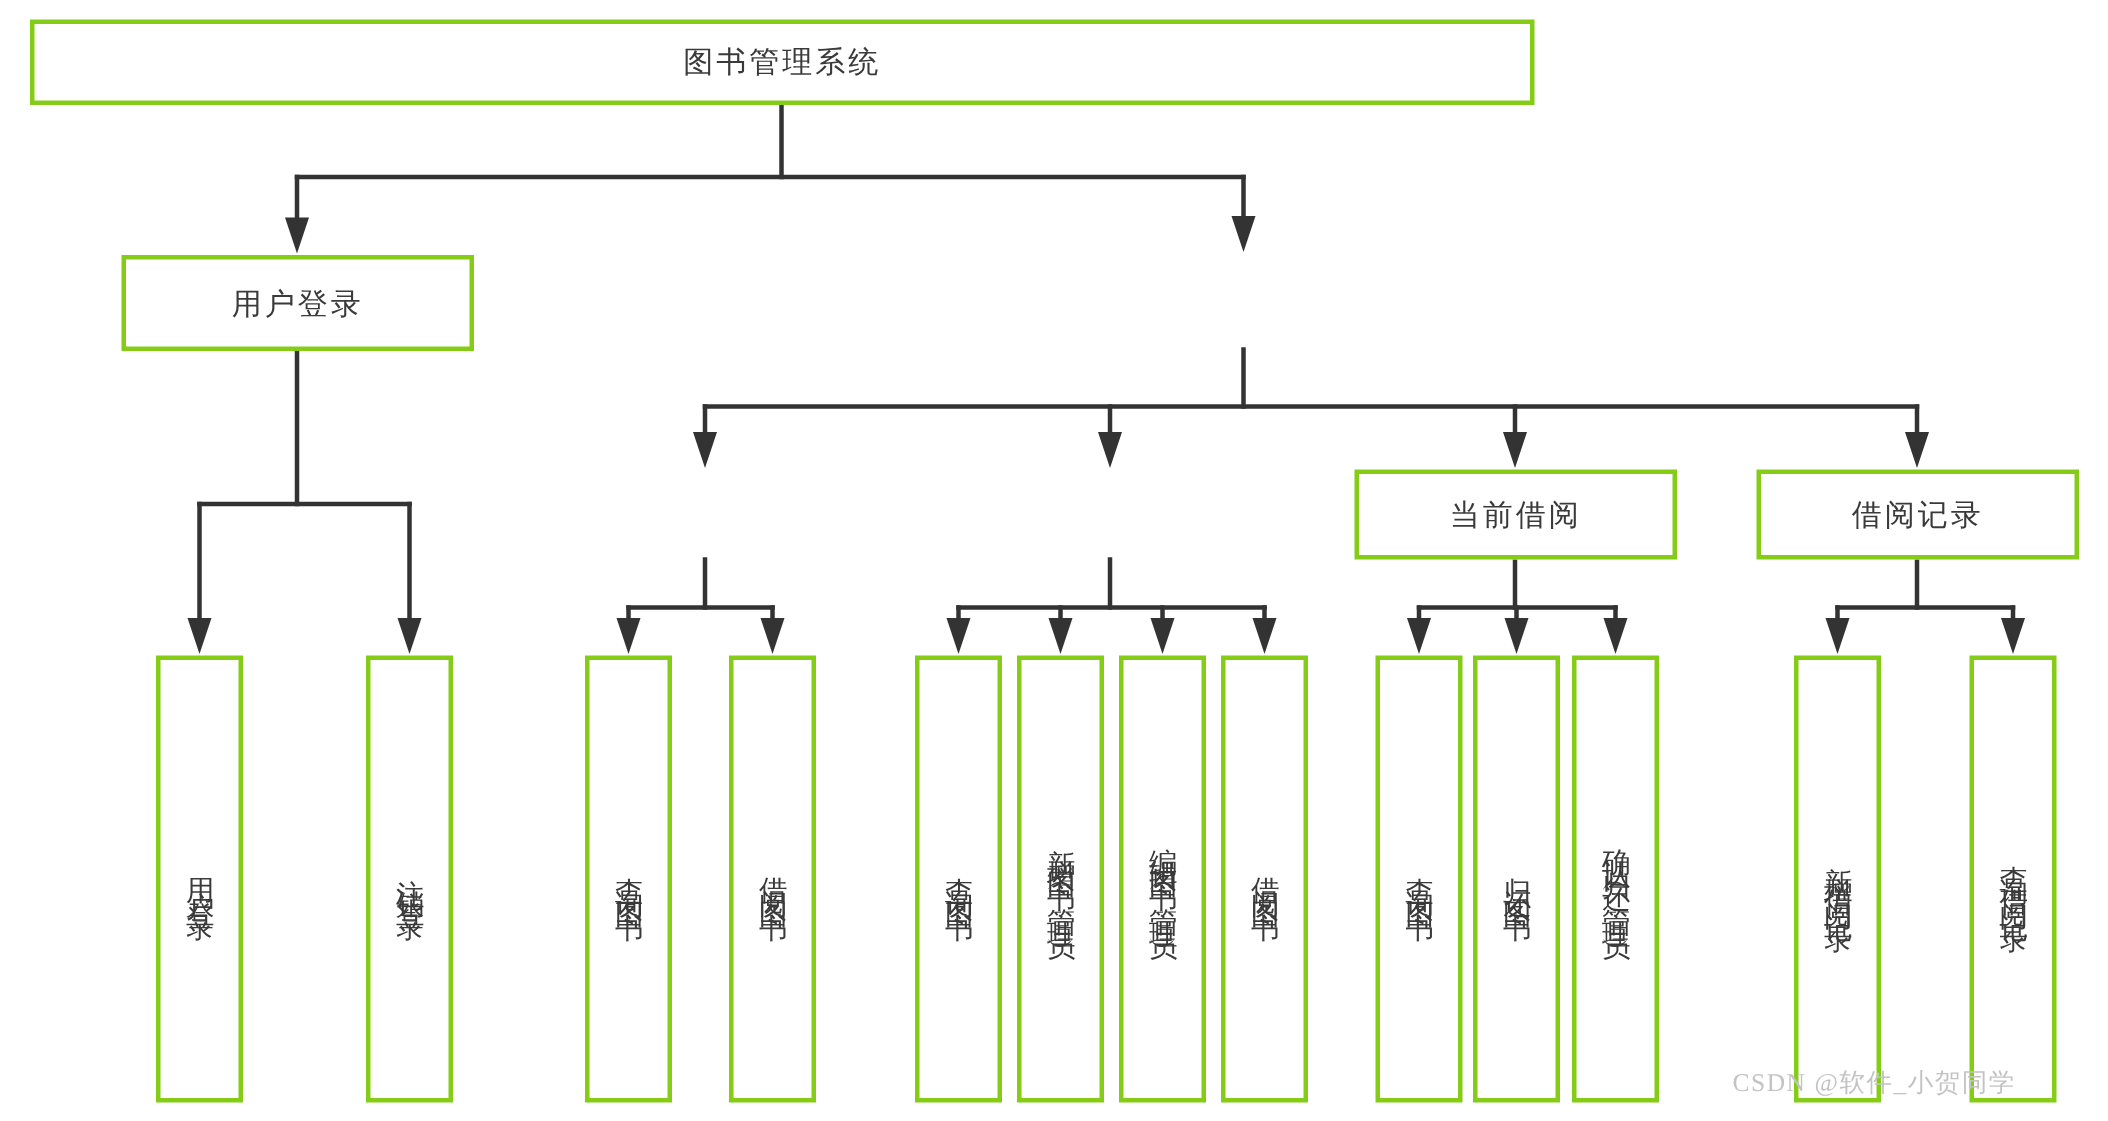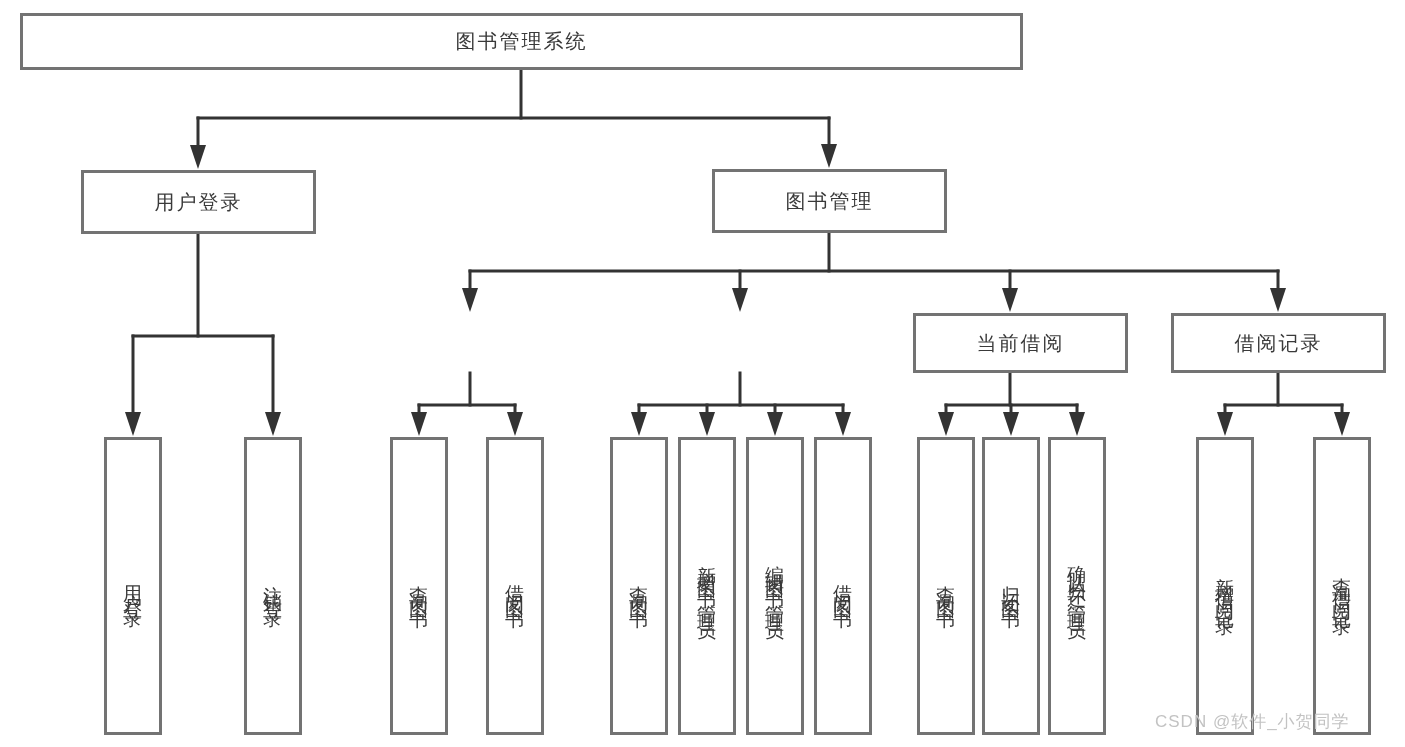--- a/index.html
+++ b/index.html
@@ -21,21 +21,21 @@
     left: 0;
     top: 0;
     width: 1405px;
     height: 747px;
     z-index: 1;
   }
   .box {
     position: absolute;
     box-sizing: border-box;
     background: #ffffff;
-    border: 3px solid #737373;
+    border: 3px solid #84cc16;
     display: flex;
     align-items: center;
     justify-content: center;
     z-index: 2;
     font-size: 20px;
     letter-spacing: 2px;
     color: #3a3a3a;
     text-align: right;
   }
   .vbox {
@@ -44,21 +44,21 @@
     font-size: 19px;
     letter-spacing: 8px;
     line-height: 1;
   }
   
   #n-root          { left: 20px;   top: 13px;  width: 1003px; height: 57px; }
   #n-user-login    { left: 81px;   top: 170px; width: 235px;  height: 64px; }
   #n-book-mgmt     { left: 712px;  top: 169px; width: 235px;  height: 64px; }
   #n-new-book      { left: 363px;  top: 313px; width: 215px;  height: 60px; }
   #n-book-borrow   { left: 633px;  top: 313px; width: 215px;  height: 60px; }
-  #n-cur-borrow    { left: 903px;  top: 313px; width: 215px;  height: 60px; margin-left: 10px; }
+  #n-cur-borrow    { left: 903px;  top: 313px; width: 215px;  height: 60px; }
   #n-borrow-rec    { left: 1171px; top: 313px; width: 215px;  height: 60px; }
   .col { top: 437px; height: 298px; width: 58px; }
   #c-ul-0 { left: 104px; }
   #c-ul-1 { left: 244px; }
   #c-nb-0 { left: 390px; }
   #c-nb-1 { left: 486px; }
   #c-bb-0 { left: 610px; }
   #c-bb-1 { left: 678px; }
   #c-bb-2 { left: 746px; }
   #c-bb-3 { left: 814px; }
@@ -69,20 +69,21 @@
   #c-br-1 { left: 1313px; }
   #watermark {
     position: absolute;
     left: 1155px;
     top: 710px;
     z-index: 5;
     font-size: 17px;
     color: #c3c3c3;
     letter-spacing: 1px;
     white-space: nowrap;
+    font-family: Liberation Serif, serif;
   }
 </style>
 </head>
 <body>
 
 <div id="stage">
 
   <svg id="connector-layer" viewBox="0 0 1405 747" xmlns="http://www.w3.org/2000/svg">
     <g stroke="#333333" stroke-width="3" fill="#333333" stroke-linecap="square">
 
@@ -157,21 +158,20 @@
         <polygon points="1217,412 1233,412 1225,436" stroke="none"></polygon>
         <line x1="1342" y1="405" x2="1342" y2="413"></line>
         <polygon points="1334,412 1350,412 1342,436" stroke="none"></polygon>
       </g>
     </g>
   </svg>
 
   <div class="box" id="n-root">图书管理系统</div>
 
   <div class="box" id="n-user-login">用户登录</div>
-  <div class="box" id="n-book-mgmt">图书管理</div>
 
   <div class="box" id="n-cur-borrow">当前借阅</div>
   <div class="box" id="n-borrow-rec">借阅记录</div>
 
   <div class="box vbox col" id="c-ul-0">用户登录</div>
   <div class="box vbox col" id="c-ul-1">注销登录</div>
 
   <div class="box vbox col" id="c-nb-0">查询图书</div>
   <div class="box vbox col" id="c-nb-1">借阅图书</div>
 

